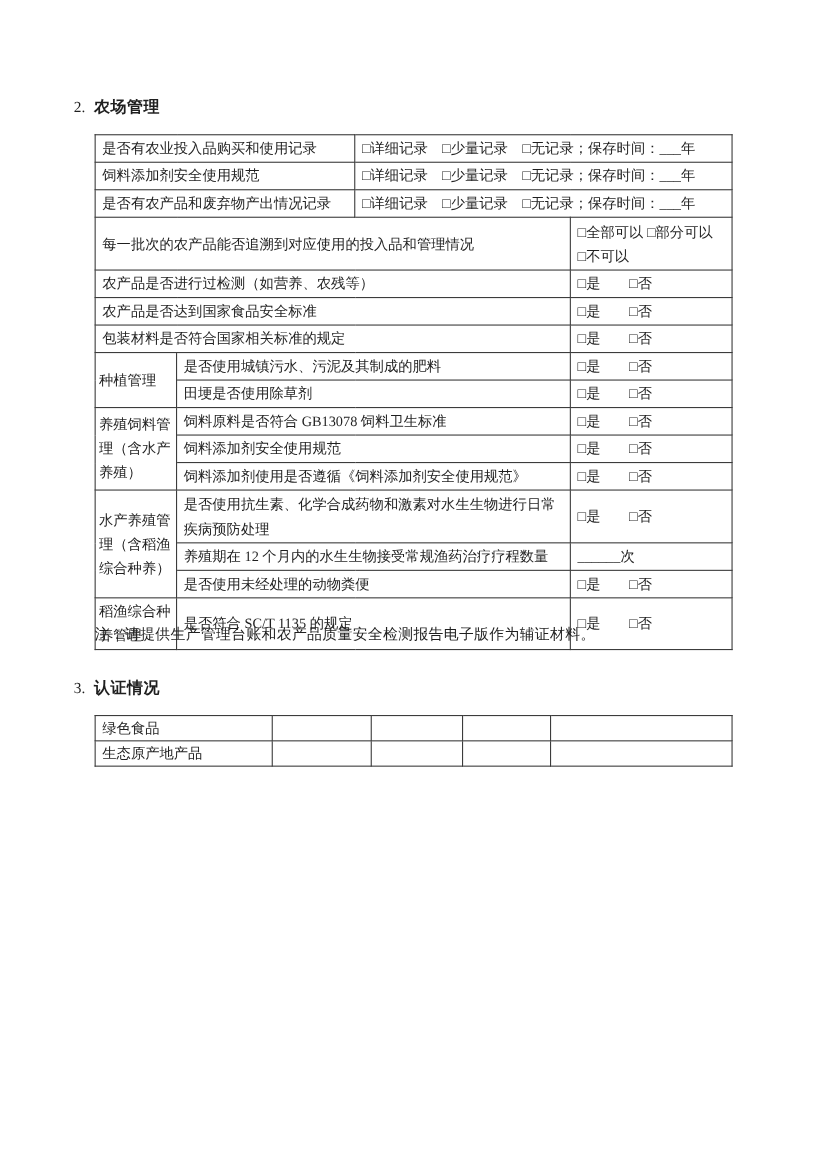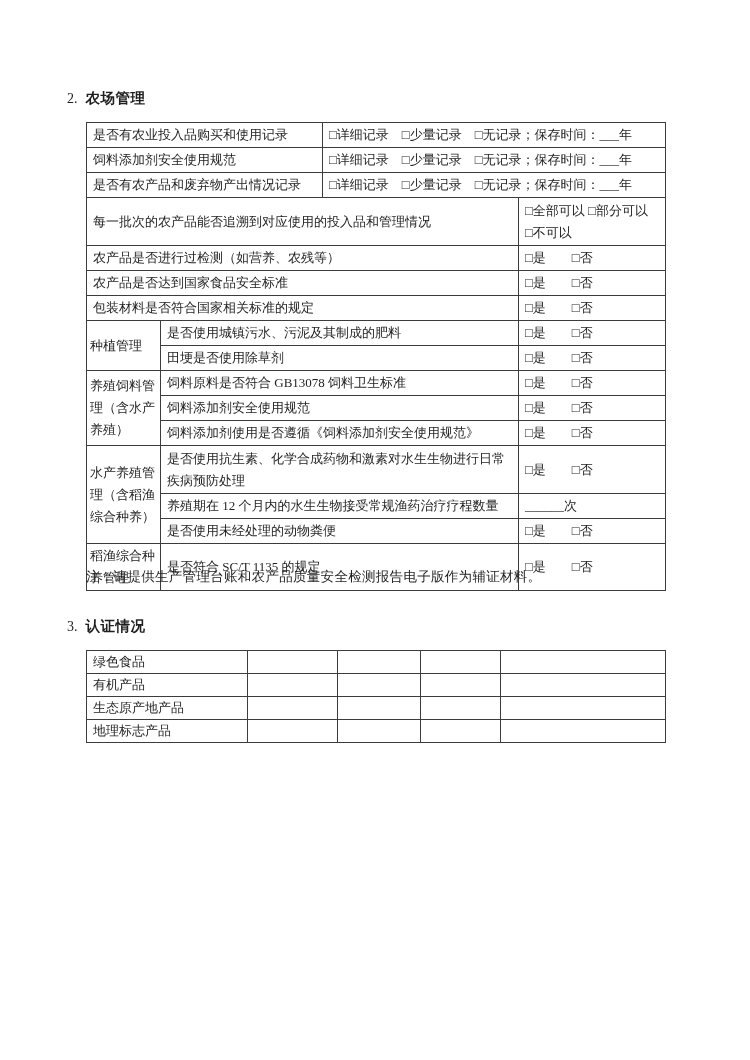--- a/index.html
+++ b/index.html
@@ -151,35 +151,21 @@
       </colgroup>
     <tbody>
     <tr class="h23">
       <td>绿色食品</td>
       <td></td>
       <td></td>
       <td></td>
       <td></td>
     </tr>
     <tr class="h23">
-      <td>有机产品</td>
-      <td></td>
-      <td></td>
-      <td></td>
-      <td></td>
-    </tr>
-    <tr class="h23">
       <td>生态原产地产品</td>
-      <td></td>
-      <td></td>
-      <td></td>
-      <td></td>
-    </tr>
-    <tr class="h23">
-      <td>地理标志产品</td>
       <td></td>
       <td></td>
       <td></td>
       <td></td>
     </tr>
   </tbody>
     </table>
 
 
   <div class="page-number">- 4 -</div>

